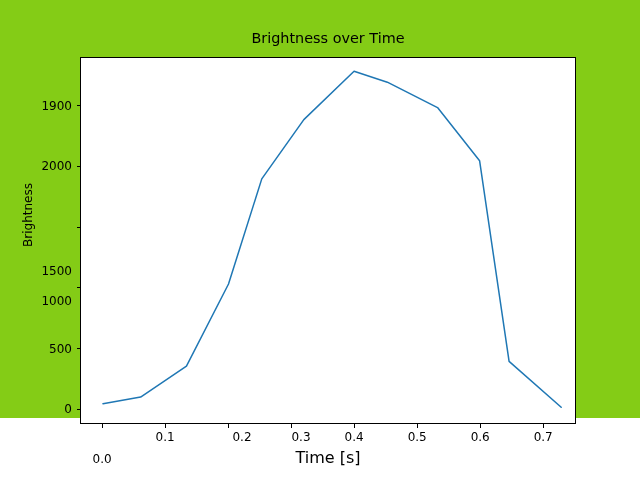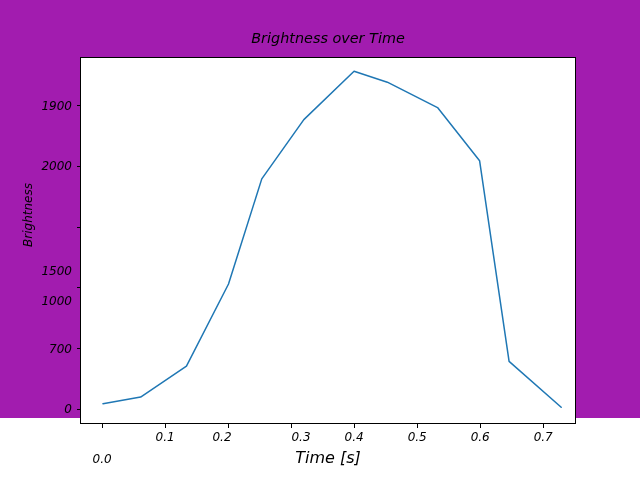--- a/index.html
+++ b/index.html
@@ -10,22 +10,21 @@
   body {
     width: 640px;
     height: 480px;
     font-family: "DejaVu Sans", sans-serif;
     overflow: hidden;
   }
   #figure {
     position: relative;
     width: 640px;
     height: 418px;
-    background: #a21caf;
-    font-style: italic;
+    background: #84cc16;
   }
   #chart-title {
     position: absolute;
     left: 80px;
     top: 30px;
     width: 496px;
     text-align: center;
     font-size: 14.4px;
     color: #000000;
     line-height: 17px;
@@ -114,37 +113,37 @@
       <polyline id="series-0-line" fill="none" stroke="#1f77b4" stroke-width="1.5" stroke-linejoin="round" stroke-linecap="round" points="22.06,347.56 59.87,340.87 105.88,309.88 148.11,227.25 181.51,121.52 223.74,61.98 274.16,13.37 307.56,24.30 357.98,49.82 400.20,103.29 429.82,305.02 482.13,351.20"></polyline>
     </svg>
   </div>
 
   <div id="xticks-container">
       <div class="tick-mark xtick-mark" style="left: 101.508px;"></div>
       <div class="tick-label xtick-label" style="left: 102.058px; margin-top: 22px;">0.0</div>
       <div class="tick-mark xtick-mark" style="left: 164.533px;"></div>
       <div class="tick-label xtick-label" style="left: 165.083px;">0.1</div>
       <div class="tick-mark xtick-mark" style="left: 227.557px;"></div>
-      <div class="tick-label xtick-label" style="left: 222px;">0.2</div>
+      <div class="tick-label xtick-label" style="left: 242px;">0.2</div>
       <div class="tick-mark xtick-mark" style="left: 290.581px;"></div>
       <div class="tick-label xtick-label" style="left: 301px;">0.3</div>
       <div class="tick-mark xtick-mark" style="left: 353.605px;"></div>
       <div class="tick-label xtick-label" style="left: 354.155px;">0.4</div>
       <div class="tick-mark xtick-mark" style="left: 416.629px;"></div>
       <div class="tick-label xtick-label" style="left: 417.179px;">0.5</div>
       <div class="tick-mark xtick-mark" style="left: 479.653px;"></div>
       <div class="tick-label xtick-label" style="left: 480.203px;">0.6</div>
       <div class="tick-mark xtick-mark" style="left: 542.677px;"></div>
       <div class="tick-label xtick-label" style="left: 543.227px;">0.7</div>
     </div>
   <div id="yticks-container">
       <div class="tick-mark ytick-mark" style="top: 408.867px;"></div>
       <div class="tick-label ytick-label" style="top: 409.417px;">0</div>
       <div class="tick-mark ytick-mark" style="top: 348.106px;"></div>
-      <div class="tick-label ytick-label" style="top: 348.656px;">700</div>
+      <div class="tick-label ytick-label" style="top: 348.656px;">500</div>
       <div class="tick-mark ytick-mark" style="top: 287.344px;"></div>
       <div class="tick-label ytick-label" style="top: 301px;">1000</div>
       <div class="tick-mark ytick-mark" style="top: 226.582px;"></div>
       <div class="tick-label ytick-label" style="top: 227.132px; margin-top: 44px;">1500</div>
       <div class="tick-mark ytick-mark" style="top: 165.821px;"></div>
       <div class="tick-label ytick-label" style="top: 166.371px;">2000</div>
       <div class="tick-mark ytick-mark" style="top: 105.059px;"></div>
       <div class="tick-label ytick-label" style="top: 105.609px;">1900</div>
     </div>
 

